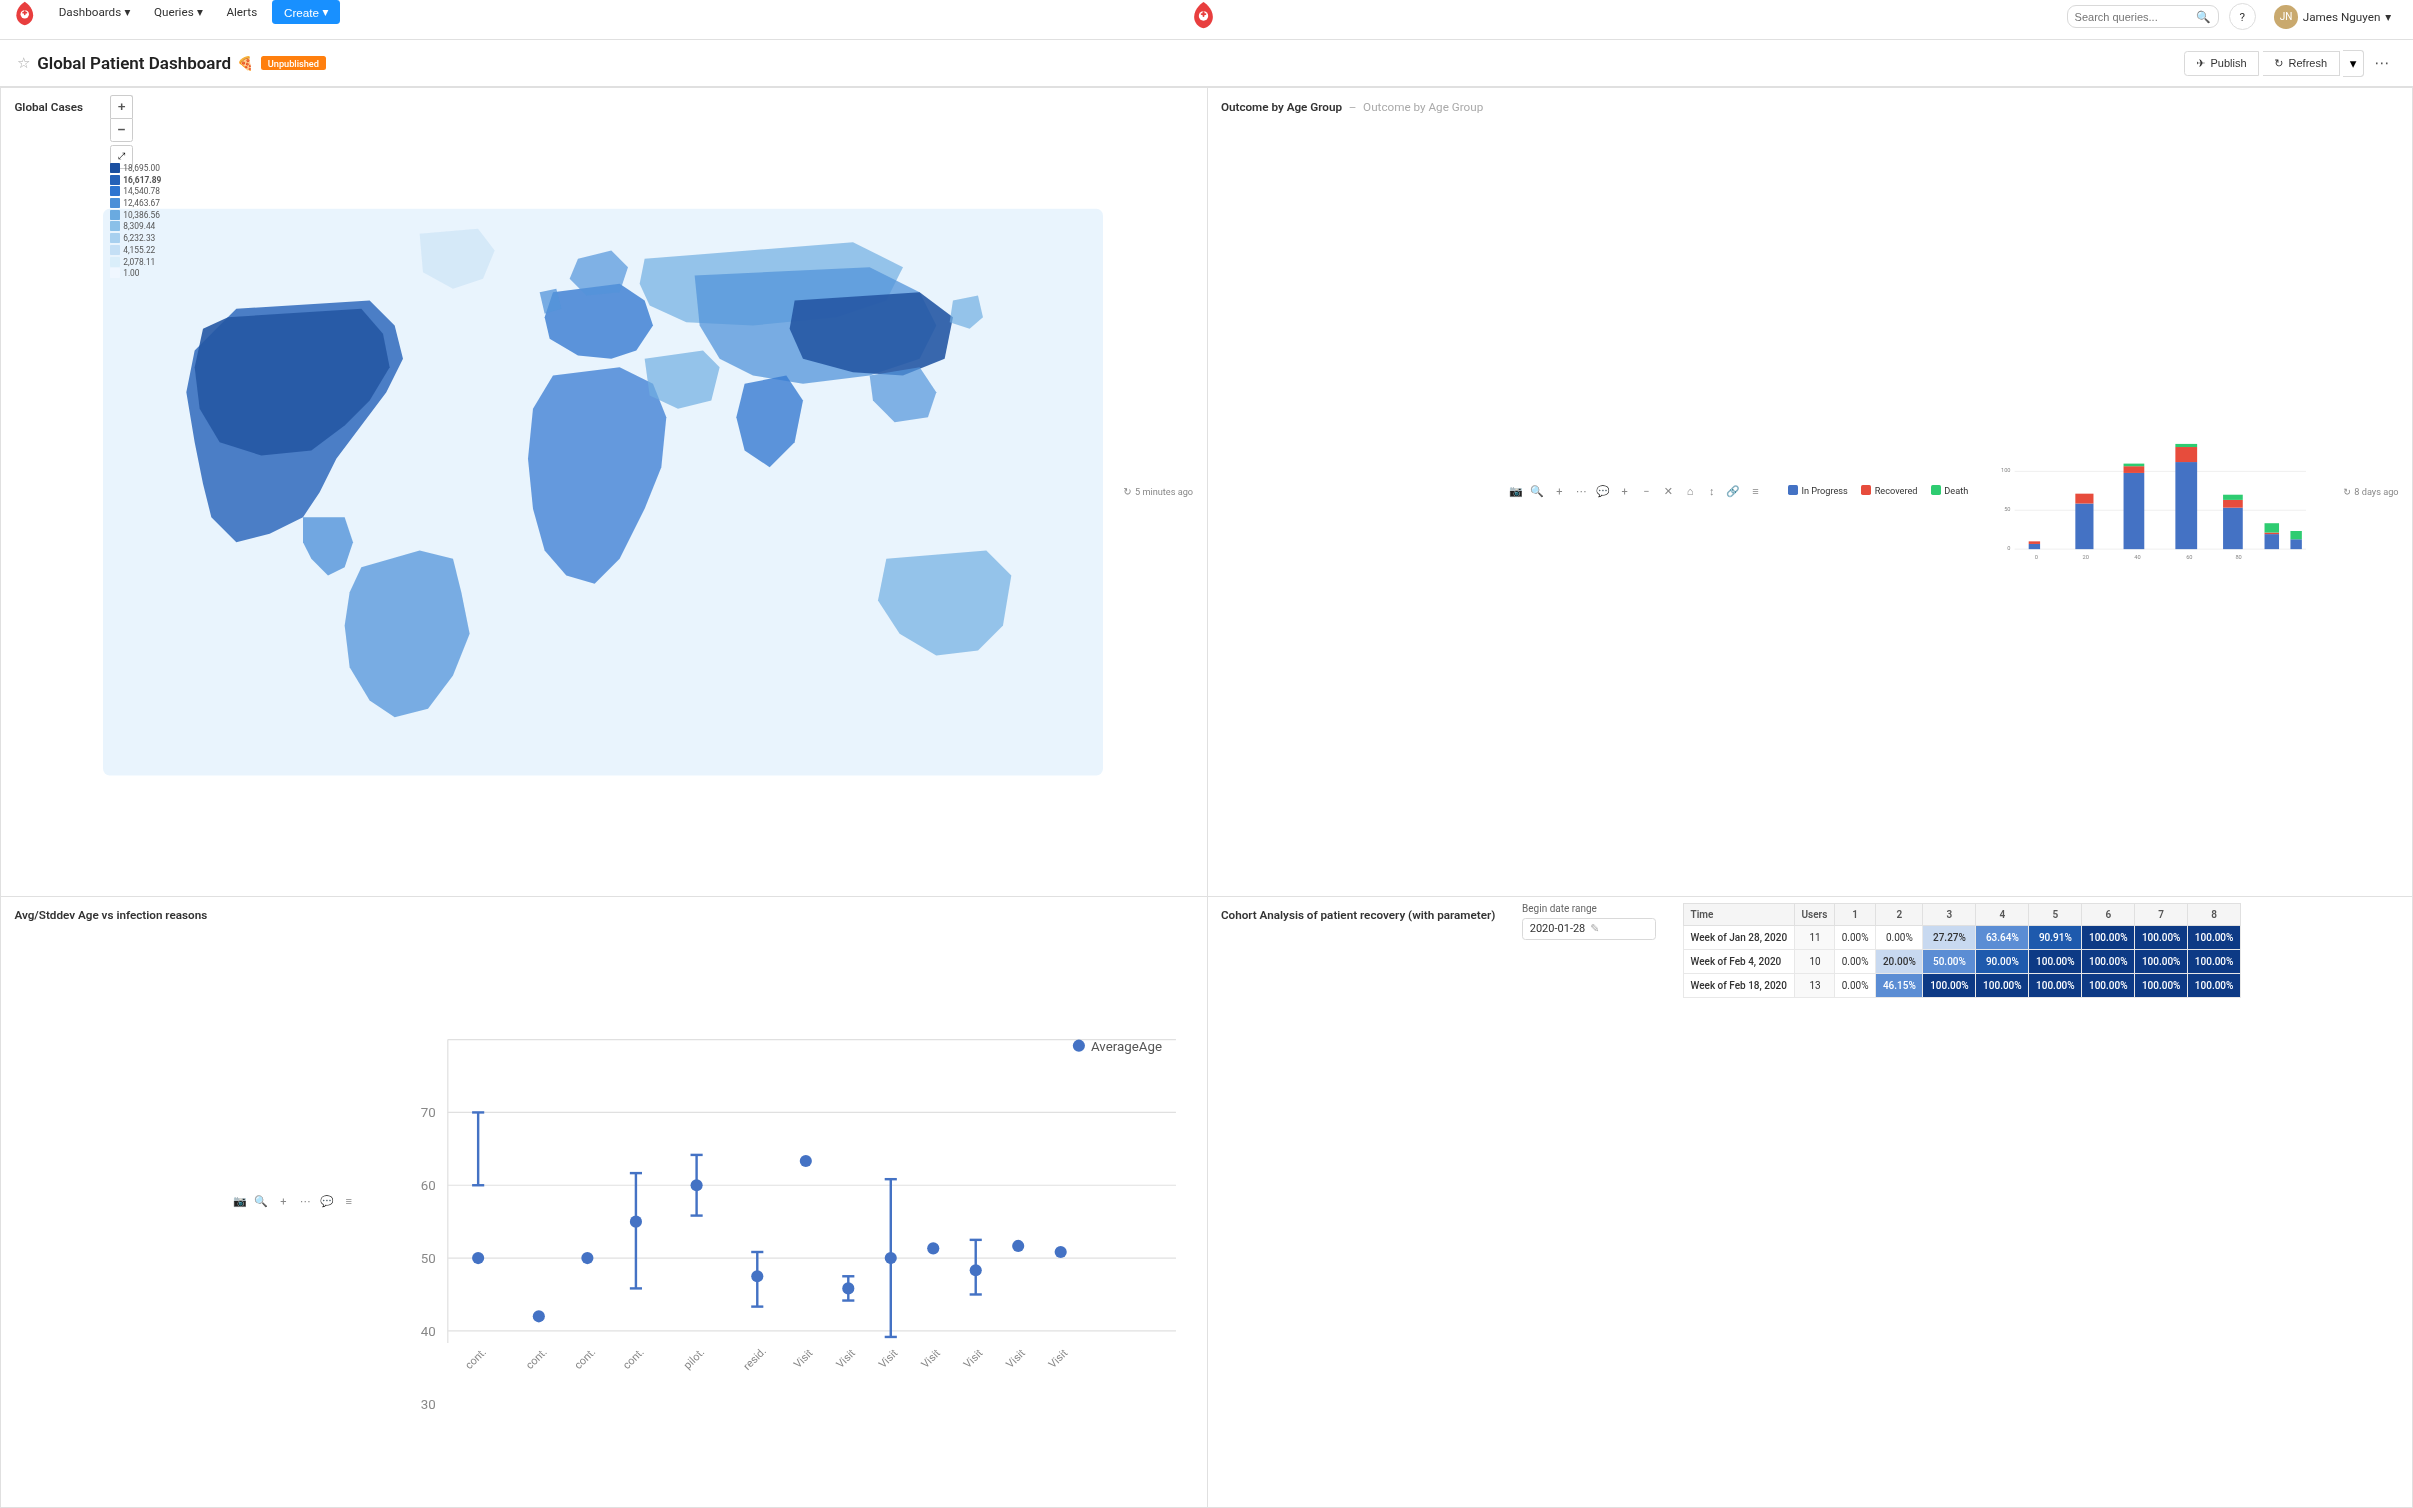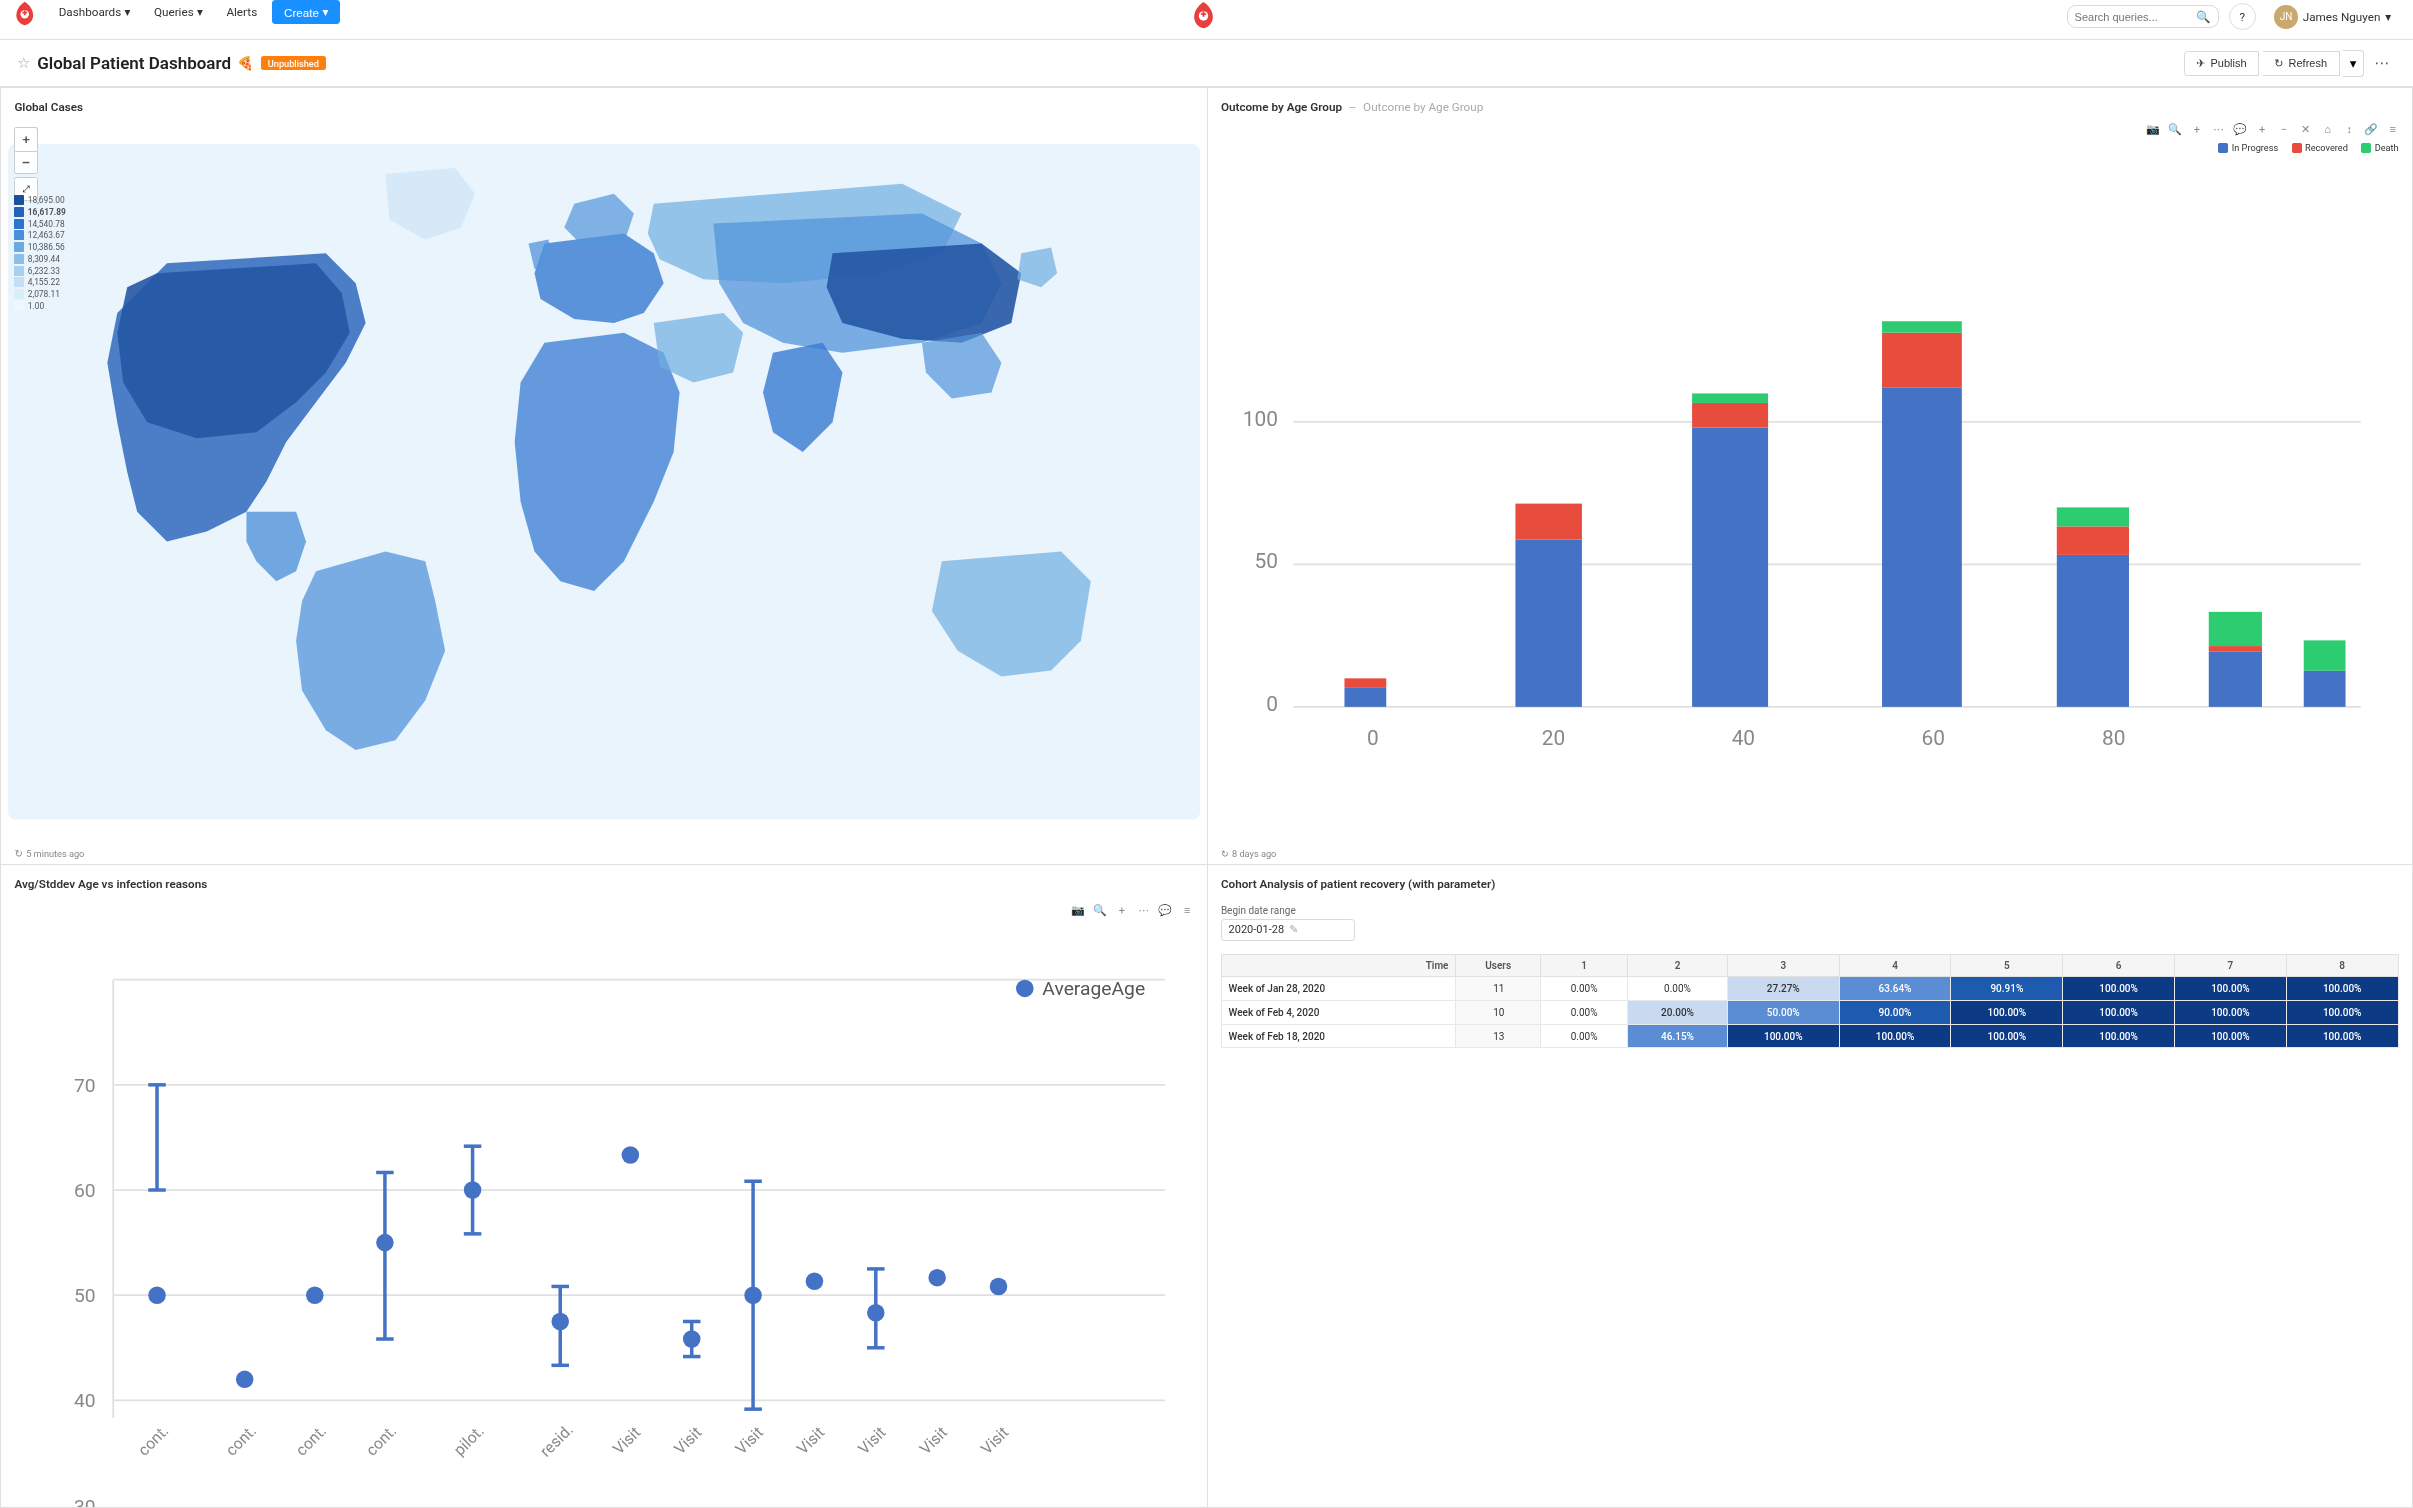--- a/index.html
+++ b/index.html
@@ -134,21 +134,21 @@
     .dashboard-grid {
       display: grid;
       grid-template-columns: 1fr 1fr;
       gap: 0;
       height: calc(100vh - 87px);
     }
     .panel {
       background: #fff;
       border: 0.8px solid #e0e0e0;
       display: flex;
-      flex-direction: column;
+      flex-direction: row;
       overflow: hidden;
     }
     .panel-title {
       font-size: 11.7px;
       font-weight: 600;
       color: #333;
       padding: 11.7px 13.4px 6.7px;
     }
     .panel-footer {
       padding: 5px 13.4px;
@@ -247,21 +247,21 @@
       margin-top: 6.7px;
     }
     .cohort-table th {
       background: #f5f5f5;
       border: 0.8px solid #e0e0e0;
       padding: 5px 6.7px;
       text-align: center;
       font-weight: 600;
       color: #555;
     }
-    .cohort-table th:first-child { text-align: right; margin-left: 7px; }
+    .cohort-table th:first-child { text-align: left; margin-left: 7px; }
     .cohort-table td {
       border: 0.8px solid #e8e8e8;
       padding: 5.9px 6.7px;
       text-align: center;
       font-size: 10px;
     }
     .cohort-table td:first-child { text-align: left; font-weight: 500; }
     .cohort-table td.users-col { background: #f9f9f9; padding-left: 8px; }
 
     

